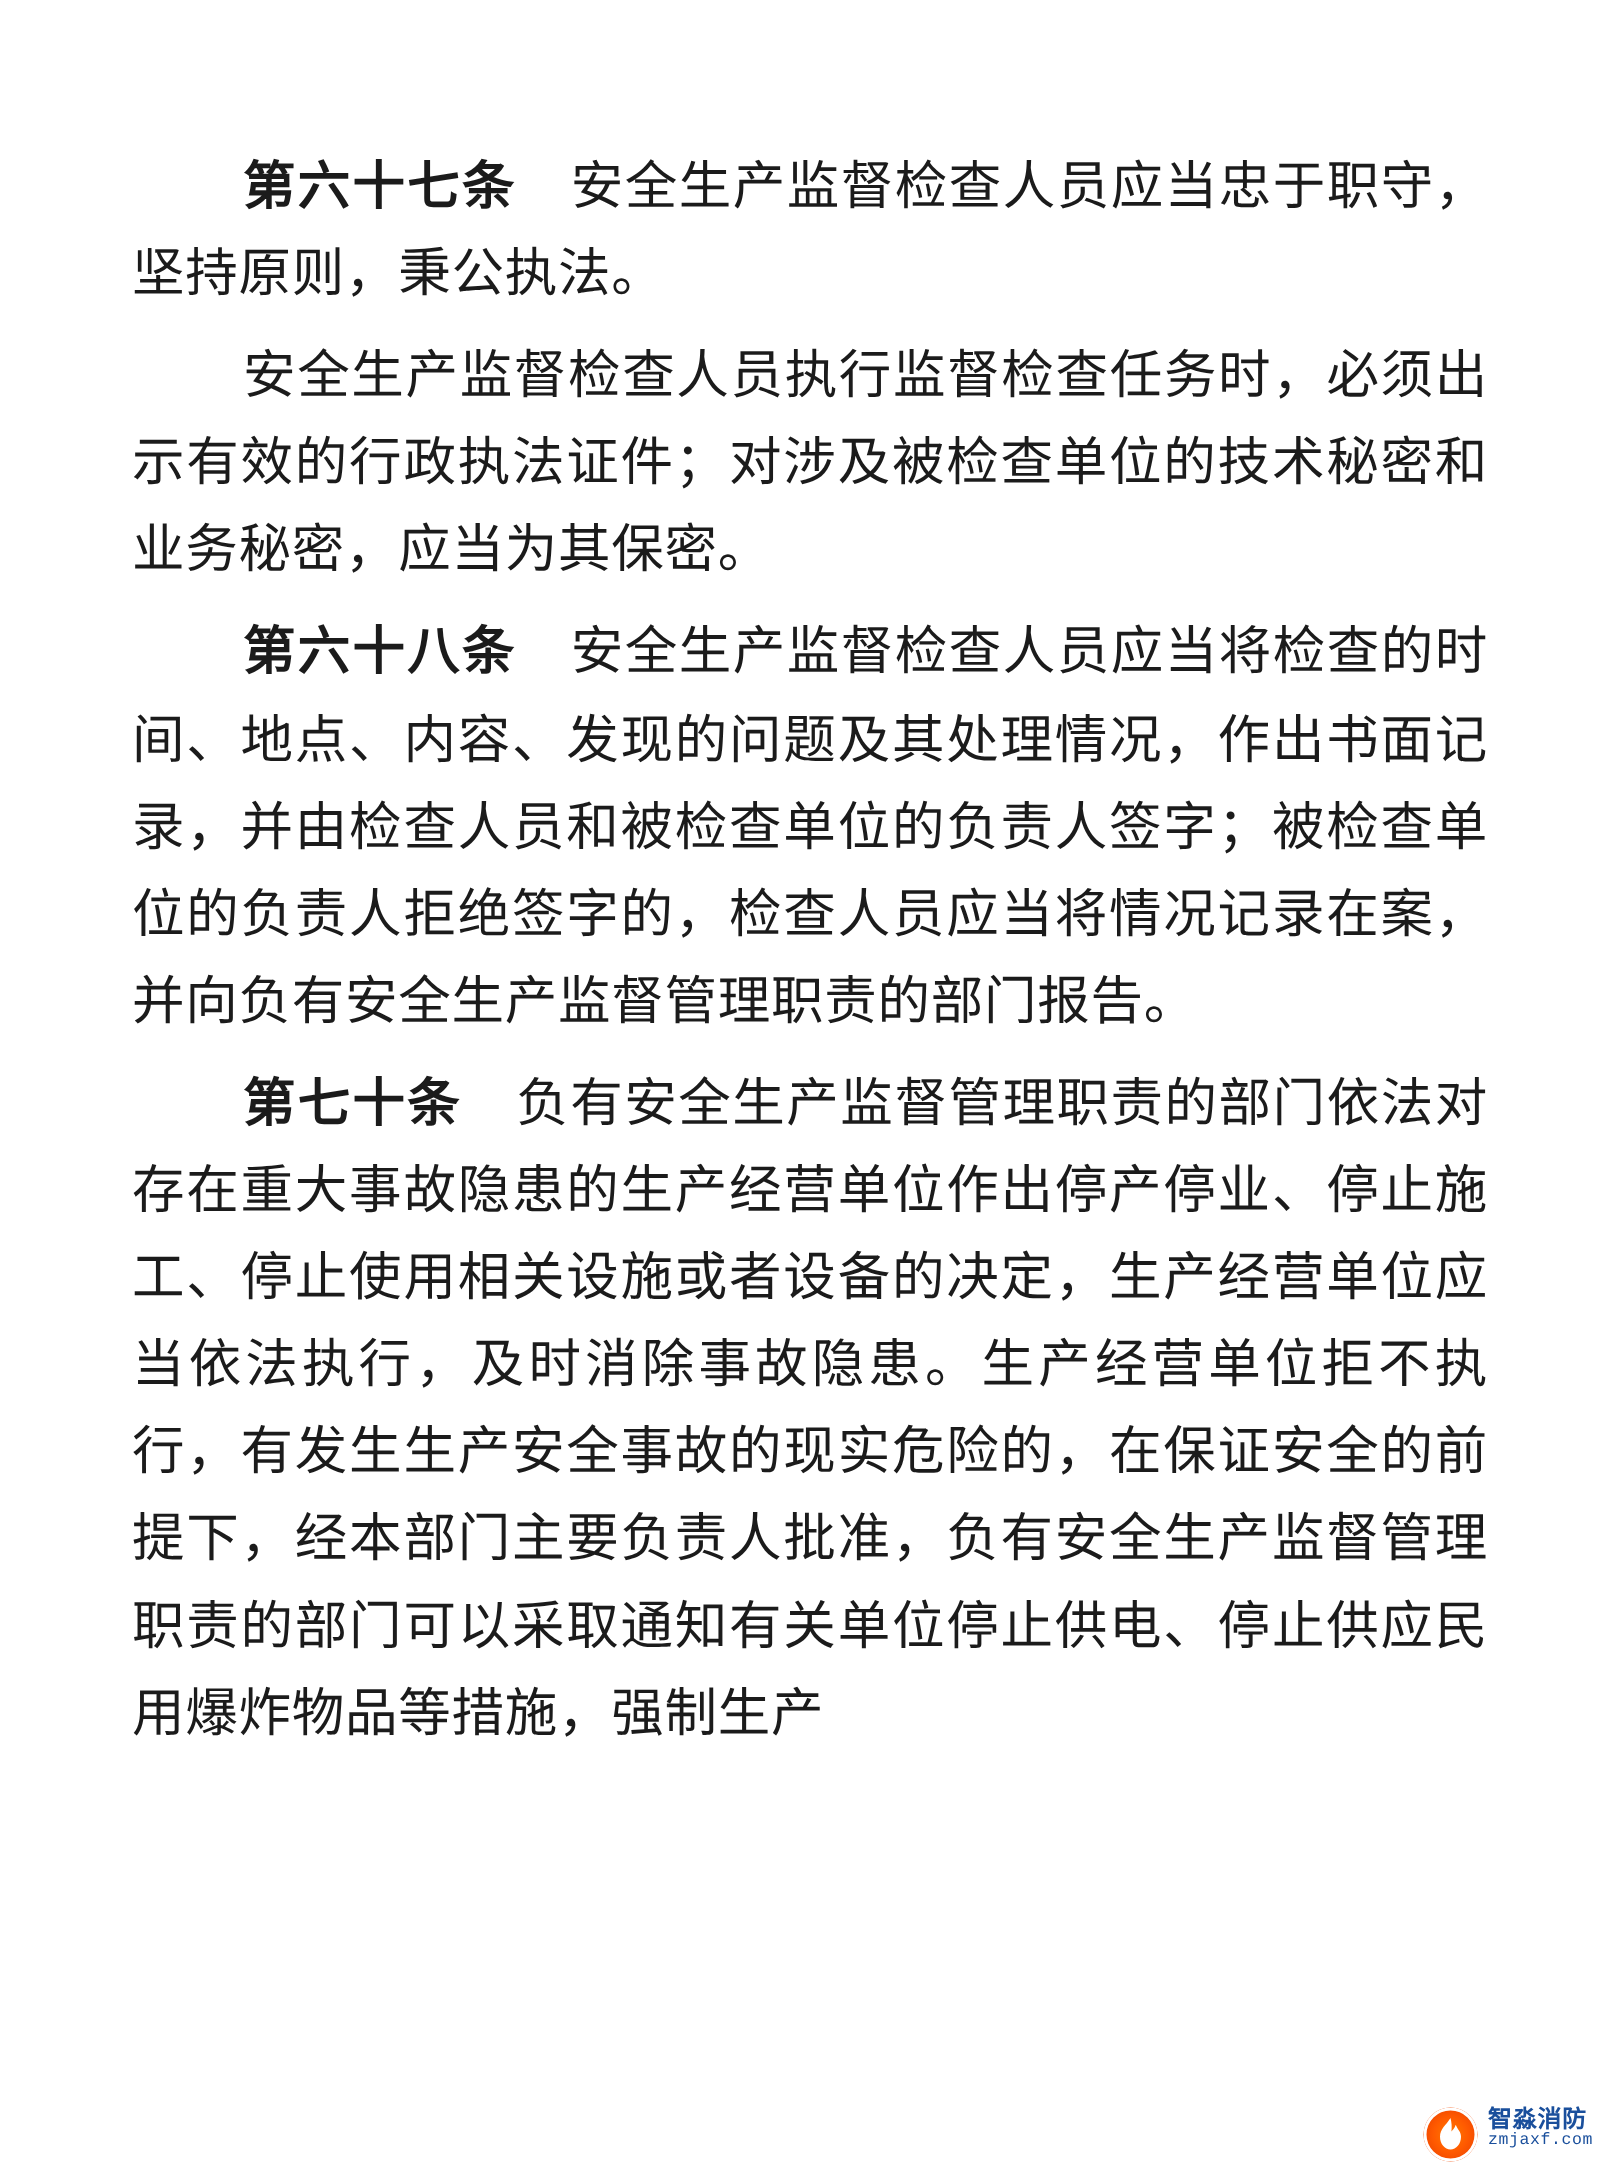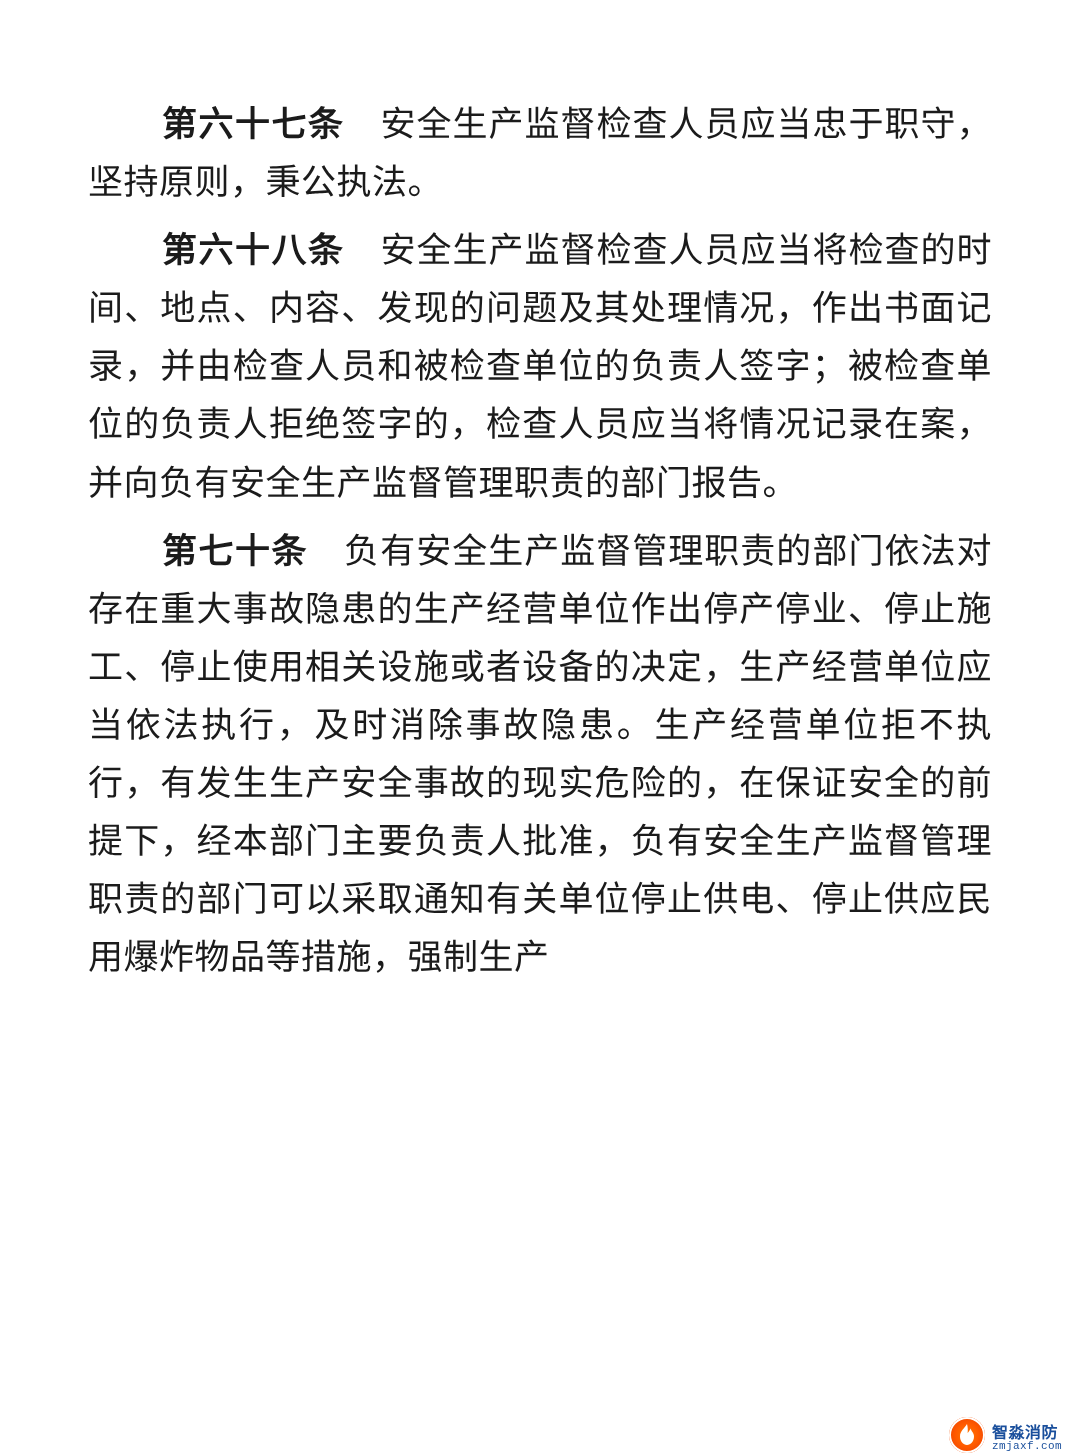--- a/index.html
+++ b/index.html
@@ -37,23 +37,23 @@
   .indent {
     text-indent: 74px;
   }
   .gap-after {
     margin-bottom: 10px;
   }
   
   .watermark {
     position: absolute;
     right: 18px;
-    bottom: 0;
+    bottom: 12px;
     display: flex;
-    align-items: flex-end;
+    align-items: flex-start;
     gap: 7px;
   }
   .wm-badge {
     position: relative;
     width: 36px;
     height: 36px;
     border-radius: 50%;
     background: radial-gradient(circle at 50% 50%, #ff7a00 0%, #ff5a00 45%, #e53900 100%);
     display: flex;
     align-items: center;
@@ -83,20 +83,21 @@
 </style>
 </head>
 <body>
 
 <div id="page">
 
   <div class="doc-body">
 
     <p class="para indent gap-after"><span class="art-no">第六十七条</span><span>　安全生产监督检查人员应当忠于职守，坚持原则，秉公执法。</span></p>
 
+    <p class="para indent gap-after"><span>安全生产监督检查人员执行监督检查任务时，必须出示有效的行政执法证件；对涉及被检查单位的技术秘密和业务秘密，应当为其保密。</span></p>
 
     <p class="para indent gap-after"><span class="art-no">第六十八条</span><span>　安全生产监督检查人员应当将检查的时间、地点、内容、发现的问题及其处理情况，作出书面记录，并由检查人员和被检查单位的负责人签字；被检查单位的负责人拒绝签字的，检查人员应当将情况记录在案，并向负有安全生产监督管理职责的部门报告。</span></p>
 
 
     <p class="para indent"><span class="art-no">第七十条</span><span>　负有安全生产监督管理职责的部门依法对存在重大事故隐患的生产经营单位作出停产停业、停止施工、停止使用相关设施或者设备的决定，生产经营单位应当依法执行，及时消除事故隐患。生产经营单位拒不执行，有发生生产安全事故的现实危险的，在保证安全的前提下，经本部门主要负责人批准，负有安全生产监督管理职责的部门可以采取通知有关单位停止供电、停止供应民用爆炸物品等措施，强制生产</span></p>
 
   </div>
 
   <div class="watermark">
     <div class="wm-badge">

